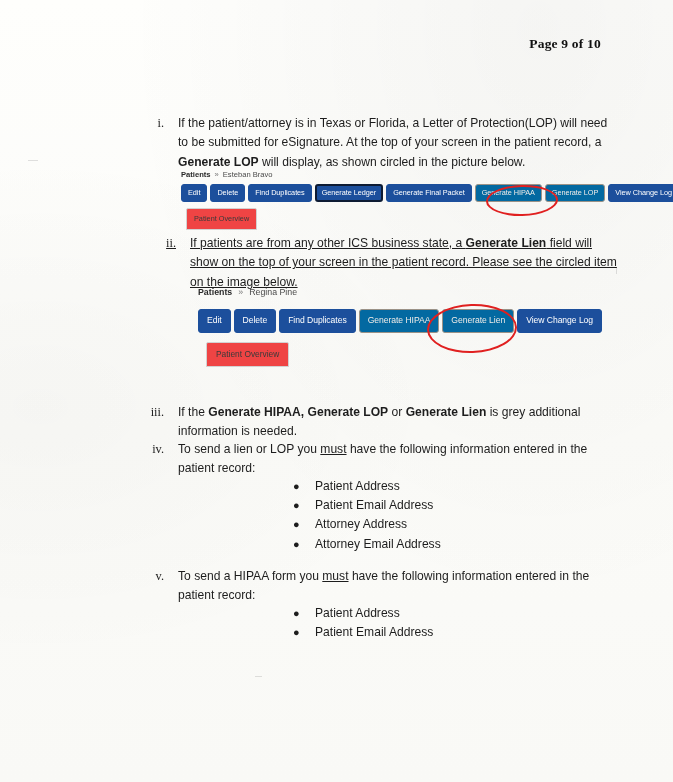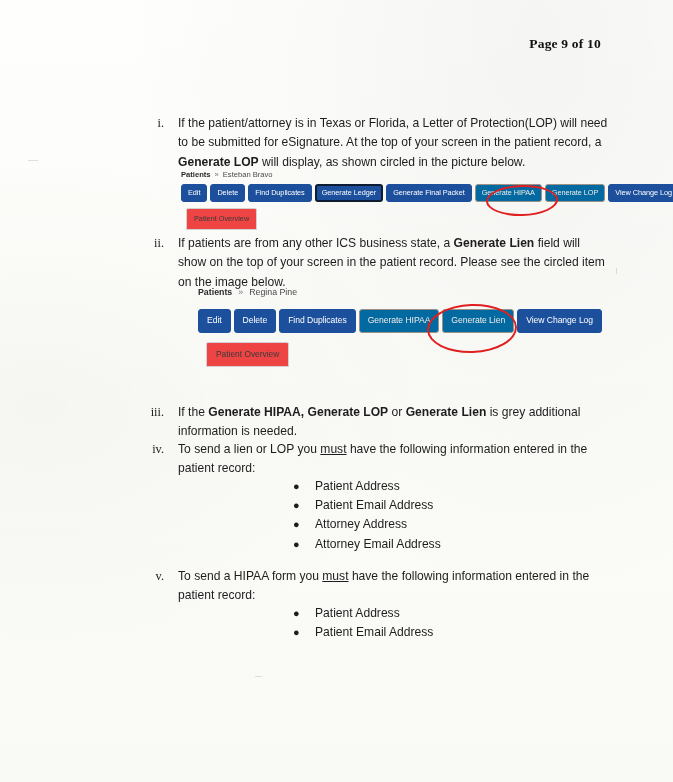--- a/index.html
+++ b/index.html
@@ -76,21 +76,21 @@
     font-family: "Liberation Serif", serif;
     font-size: 12.3px;
   }
   .item .body {
     flex: 1;
   }
   .item b { font-weight: bold; }
   .item u { text-decoration: underline; }
 
   #item-i   { left: 140px; top: 114px; width: 470px; }
-  #item-ii  { left: 140px; top: 234px; width: 470px; }
+  #item-ii  { left: 152px; top: 234px; width: 470px; text-decoration: underline; }
   #item-iii { left: 140px; top: 403px; width: 470px; }
   #item-iv  { left: 140px; top: 440px; width: 470px; }
   #item-v   { left: 140px; top: 567px; width: 470px; }
 
   
   .bullets {
     position: absolute;
     font-size: 12.1px;
     line-height: 19.2px;
     color: #1d1d1d;

